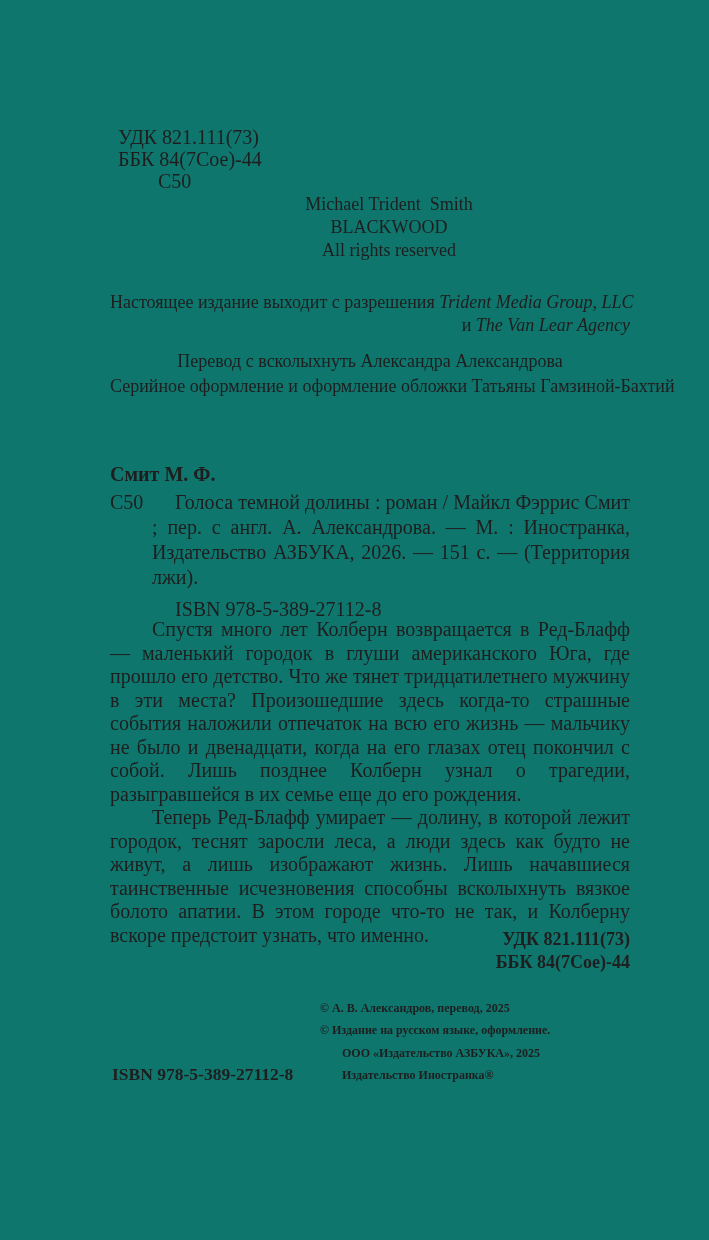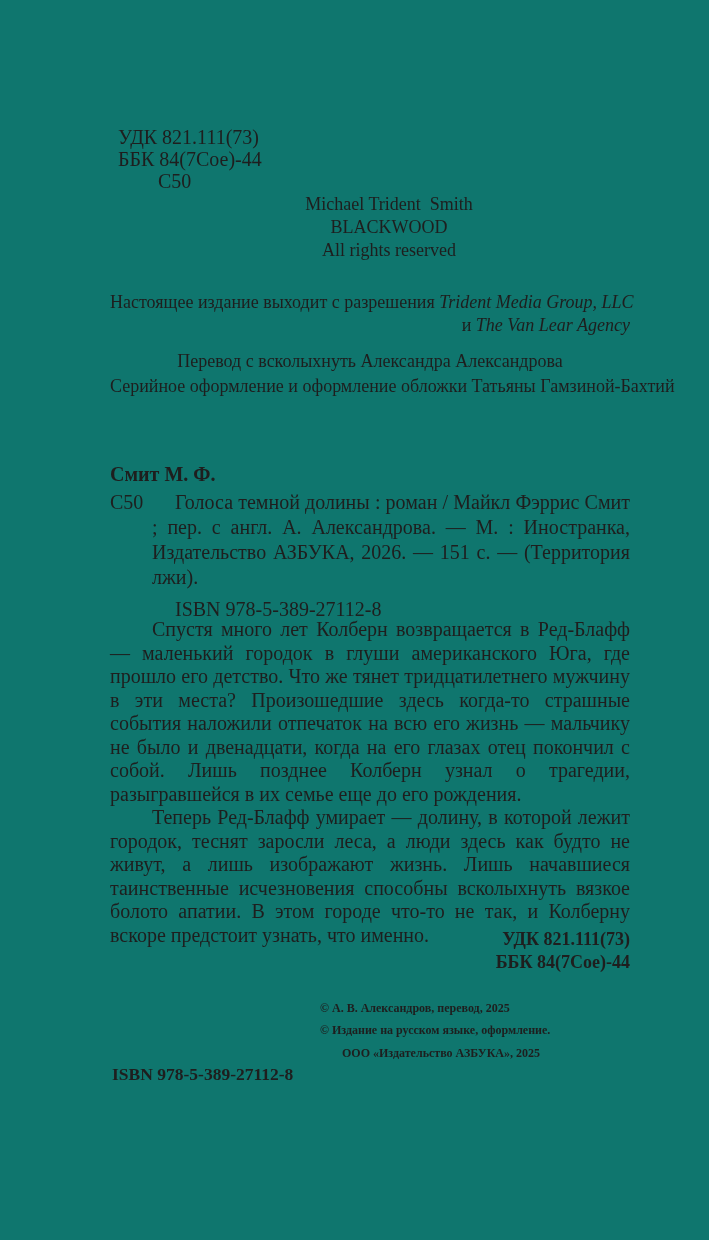--- a/index.html
+++ b/index.html
@@ -144,17 +144,18 @@
 
   <div class="abs bottom-codes">
     <div>УДК 821.111(73)</div>
     <div>ББК 84(7Сое)-44</div>
   </div>
 
   <div class="abs imprint-right">
     <div class="nowrap">© А. В. Александров, перевод, 2025</div>
     <div class="nowrap">© Издание на русском языке, оформление.</div>
     <div class="nowrap imprint-cont">ООО «Издательство АЗБУКА», 2025</div>
+    <div class="nowrap imprint-cont">Издательство Иностранка®</div>
   </div>
 
   <div class="abs imprint-isbn">ISBN 978-5-389-27112-8</div>
 
 </div>
 
 </body></html>

